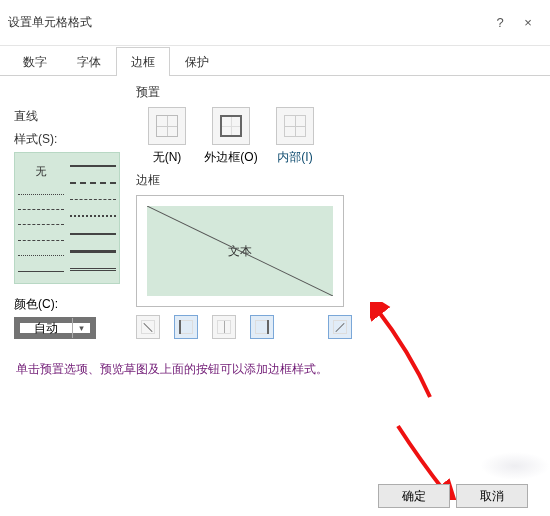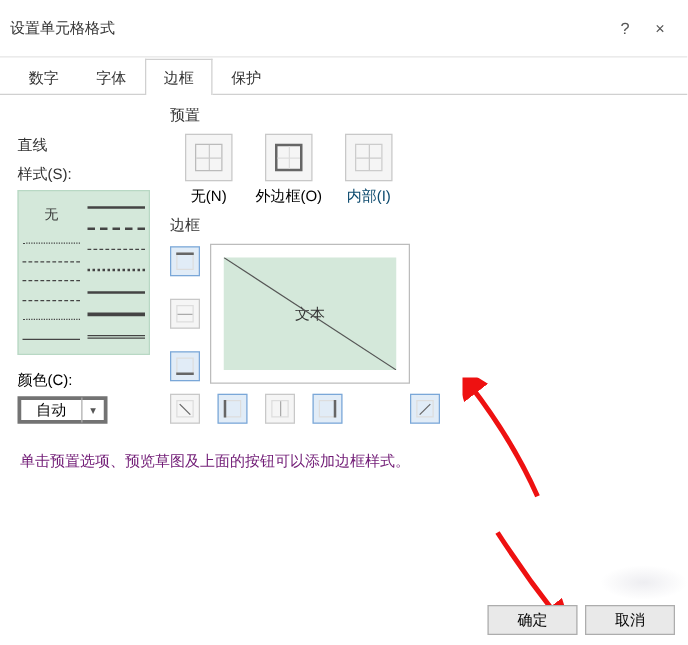--- a/index.html
+++ b/index.html
@@ -26,21 +26,21 @@
 .style-col { width: 50%; display: flex; flex-direction: column; justify-content: space-around; padding: 4px 3px; }
 .style-none { font-size: 11px; color: #333; text-align: center; }
 .line-sample { height: 0; border-top-width: 1px; border-top-color: #444; }
 .ls-dot { border-top-style: dotted; }
 .ls-dash { border-top-style: dashed; }
 .ls-solid { border-top-style: solid; }
 .ls-thick { border-top: 2px solid #444; }
 .ls-double { border-top: 3px double #444; }
 .ls-thick2 { border-top: 3px solid #444; }
 .color-label { font-size: 12px; margin: 12px 0 4px; }
-.color-select { display: flex; align-items: center; border: 3px solid #737373; width: 72px; height: 22px; font-size: 12px; cursor: pointer; }
+.color-select { display: flex; align-items: center; border: 6px solid #737373; width: 82px; height: 22px; font-size: 12px; cursor: pointer; }
 .color-select .txt { flex: 1; text-align: center; }
 .color-select .caret { width: 18px; border-left: 1px solid #adadad; text-align: center; font-size: 9px; color: #555; line-height: 20px; }
 
 
 .rightcol { flex: 1; }
 .preset-row { display: flex; gap: 10px; margin: 6px 0 4px 4px; }
 .preset { width: 54px; text-align: center; font-size: 12px; }
 .preset-btn { width: 38px; height: 38px; margin: 0 auto 4px; border: 1px solid #c8c8c8; background: #f5f5f5; display: flex; align-items: center; justify-content: center; cursor: pointer; }
 .preset-icon { width: 22px; height: 22px; position: relative; }
 .pi-none { border: 1px solid #bbb; }
@@ -63,35 +63,35 @@
 .eicon { width: 14px; height: 14px; position: relative; border:1px solid #ddd; }
 .eicon.top::before { content:''; position:absolute; top:-1px; left:-1px; right:-1px; height:2px; background:#666; }
 .eicon.mid::before { content:''; position:absolute; top:50%; left:0; right:0; height:1px; background:#aaa; }
 .eicon.bot::before { content:''; position:absolute; bottom:-1px; left:-1px; right:-1px; height:2px; background:#666; }
 .eicon.diag1::before { content:''; position:absolute; left:0; right:0; top:50%; height:1px; background:#666; transform: rotate(45deg); }
 .eicon.left::before { content:''; position:absolute; left:-1px; top:-1px; bottom:-1px; width:2px; background:#666; }
 .eicon.vmid::before { content:''; position:absolute; left:50%; top:0; bottom:0; width:1px; background:#aaa; }
 .eicon.right::before { content:''; position:absolute; right:-1px; top:-1px; bottom:-1px; width:2px; background:#666; }
 .eicon.diag2::before { content:''; position:absolute; left:0; right:0; top:50%; height:1px; background:#666; transform: rotate(-45deg); }
 
-.preview { margin-left: 32px; width: 160px; height: 112px; border: 1px solid #bcbcbc; position: relative; background: #fff; }
+.preview { width: 208px; height: 112px; border: 1px solid #bcbcbc; position: relative; background: #fff; }
 .preview-inner { position:absolute; inset:10px; background:#d4e8da; display:flex; align-items:center; justify-content:center; font-size:12px; color:#333; }
 .preview-inner svg { position:absolute; inset:0; width:100%; height:100%; }
 
 .edge-row { margin-left: 0; margin-top: 8px; display:flex; gap: 14px; }
 .edge-row .edge-btn:nth-child(5){ margin-left: 40px; }
 
 .hint { font-size: 12px; color: #701a75; margin: 22px 16px 12px; }
 
 
 .arrow { position: absolute; pointer-events: none; }
 .arrow svg { display:block; }
 
 
-.footer { position: absolute; bottom: 8px; right: 10px; display: flex; gap: 6px; }
+.footer { position: absolute; bottom: 8px; right: 22px; display: flex; gap: 6px; }
 .btn { width: 72px; height: 24px; border: 1px solid #adadad; background: #e9e9e9; font-size: 12px; cursor: pointer; }
 
 
 .smudge { position:absolute; right:0; bottom:36px; width:70px; height:28px; background: radial-gradient(ellipse at center, rgba(230,230,235,.7), transparent 70%); }
 </style>
 </head>
 <body>
 
 <div class="titlebar">
   <span>设置单元格格式</span>

